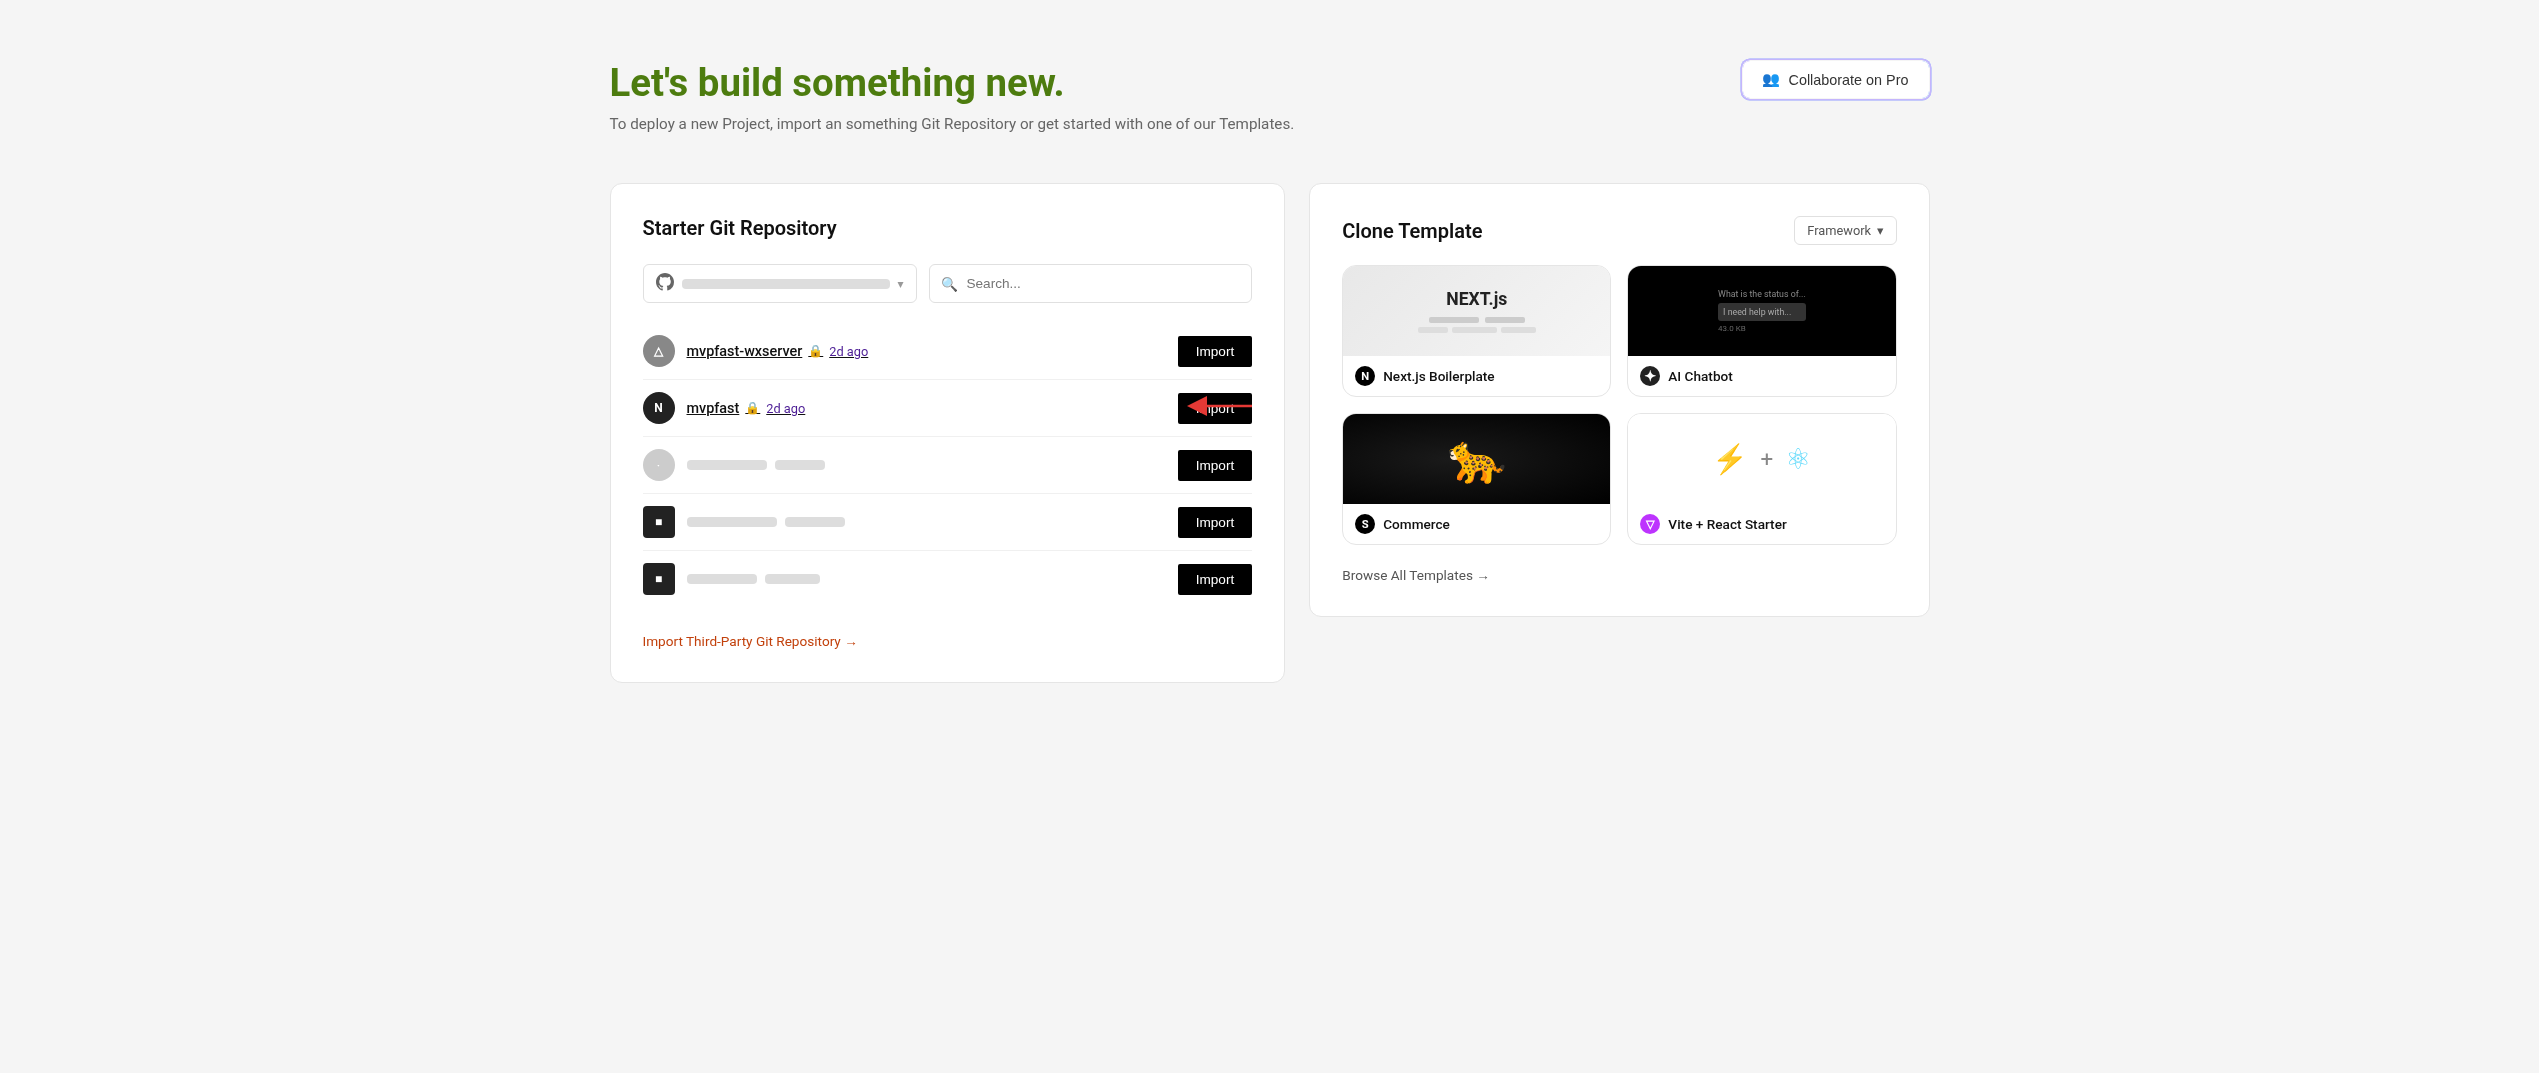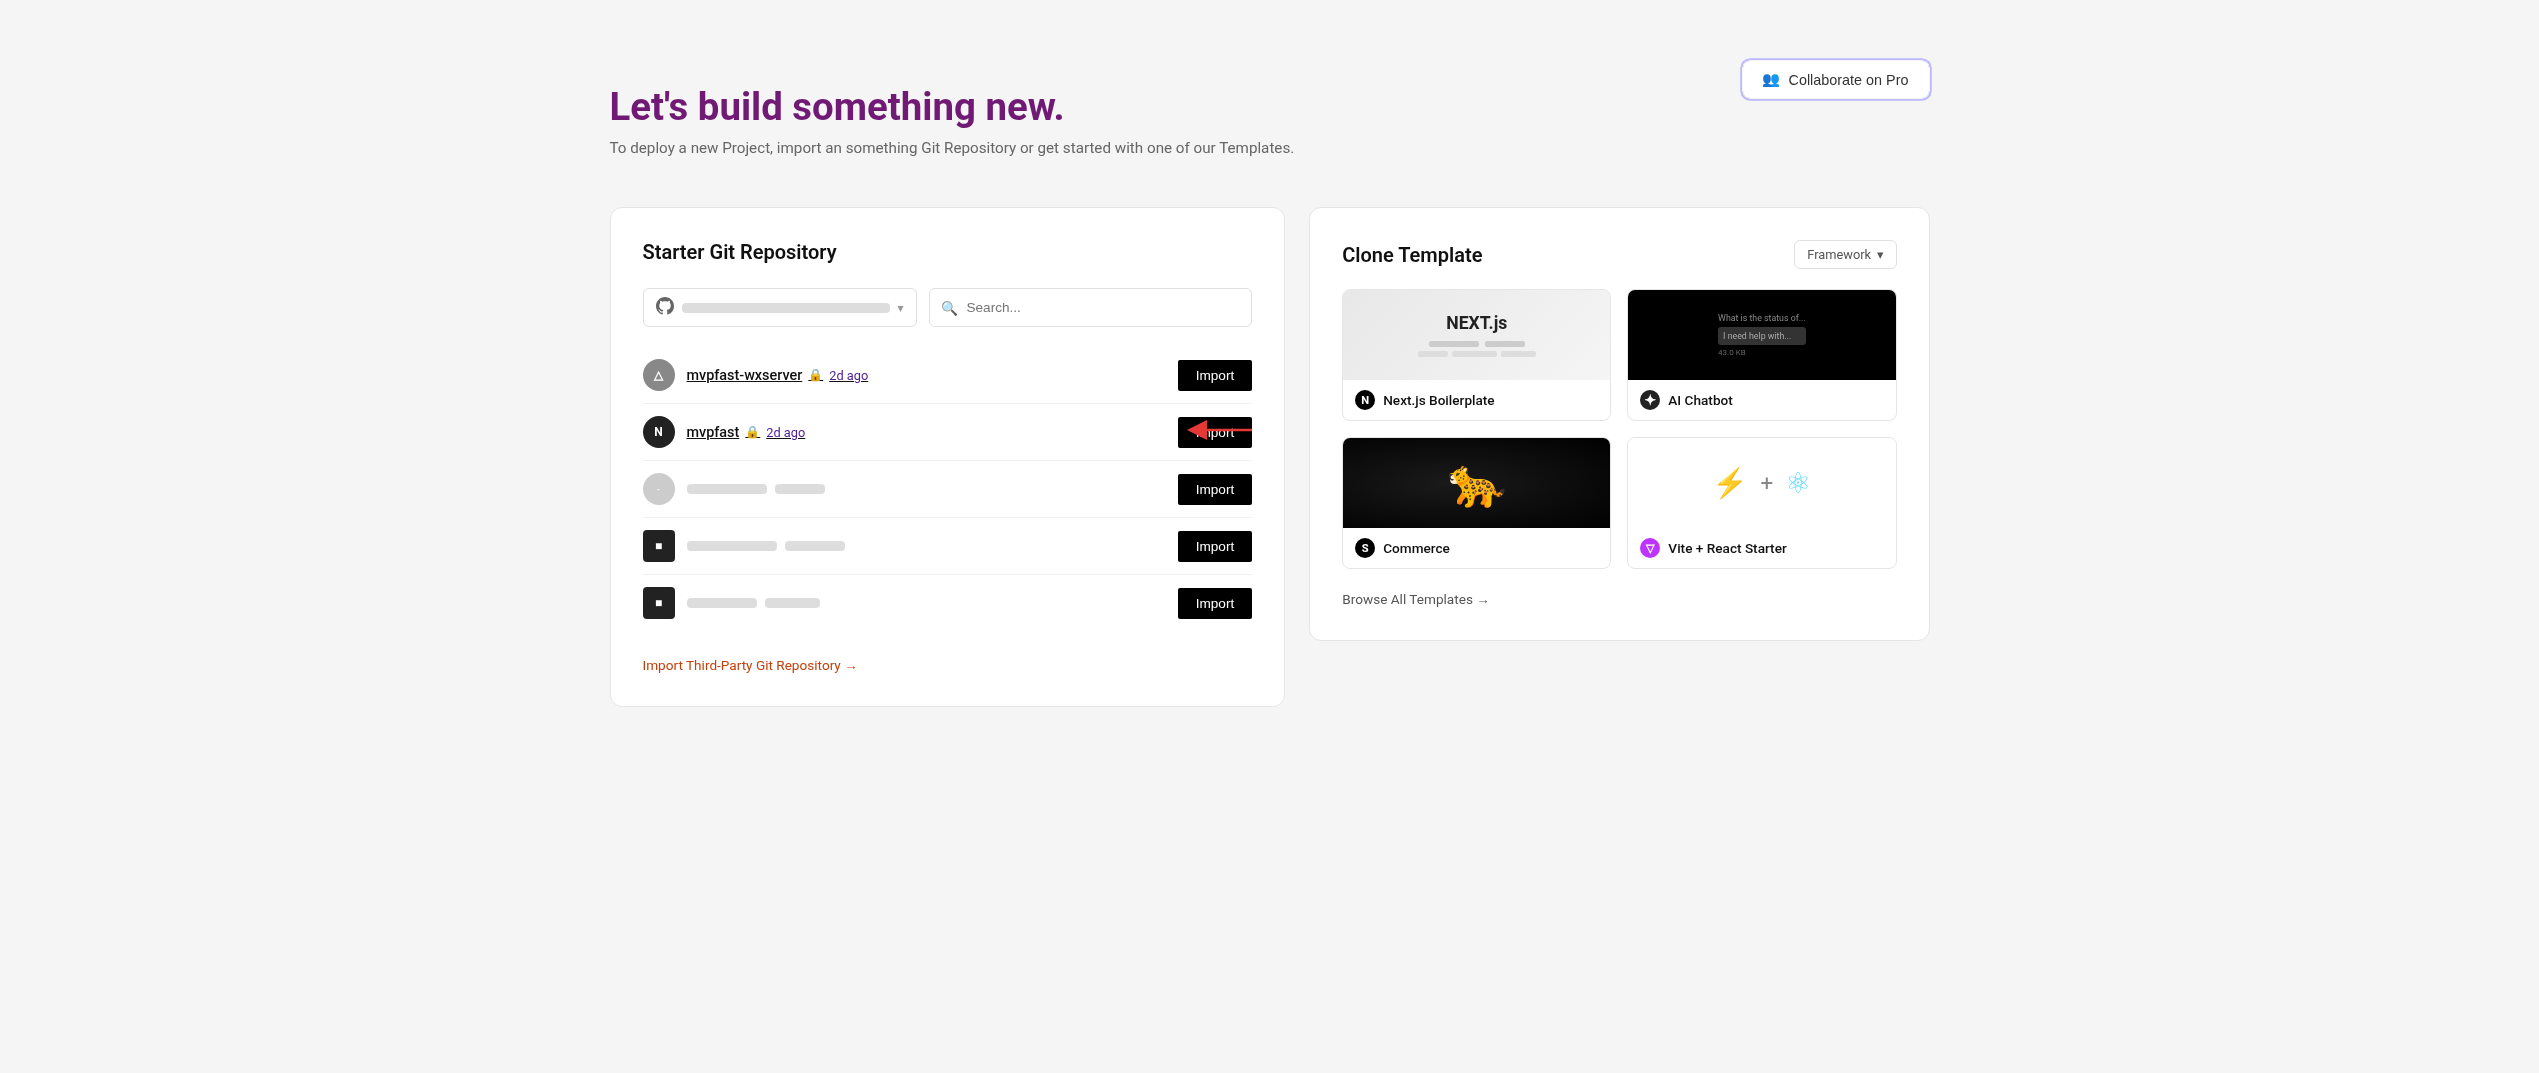--- a/index.html
+++ b/index.html
@@ -17,23 +17,22 @@
     }
     .header-area {
       display: flex;
       justify-content: space-between;
       align-items: flex-start;
       margin-bottom: 50px;
     }
     .header-text h1 {
       font-size: 2.4rem;
       font-weight: 700;
-      color: #701a75;
+      color: #4d7c0f;
       margin-bottom: 10px;
-      margin-top: 24px;
     }
     .header-text p {
       font-size: 0.95rem;
       color: #666;
     }
     .collaborate-btn {
       display: flex;
       align-items: center;
       gap: 8px;
       padding: 10px 20px;
@@ -213,21 +212,21 @@
     }
 
     .templates-grid {
       display: grid;
       grid-template-columns: 1fr 1fr;
       gap: 16px;
       margin-bottom: 20px;
     }
     .template-card {
       border: 1px solid #e5e5e5;
-      border-radius: 8px;
+      border-radius: 14px;
       overflow: hidden;
       cursor: pointer;
     }
     .template-thumb {
       height: 90px;
       overflow: hidden;
       position: relative;
     }
     .template-thumb-nextjs {
       background: linear-gradient(135deg, #e8e8e8 0%, #f5f5f5 100%);

